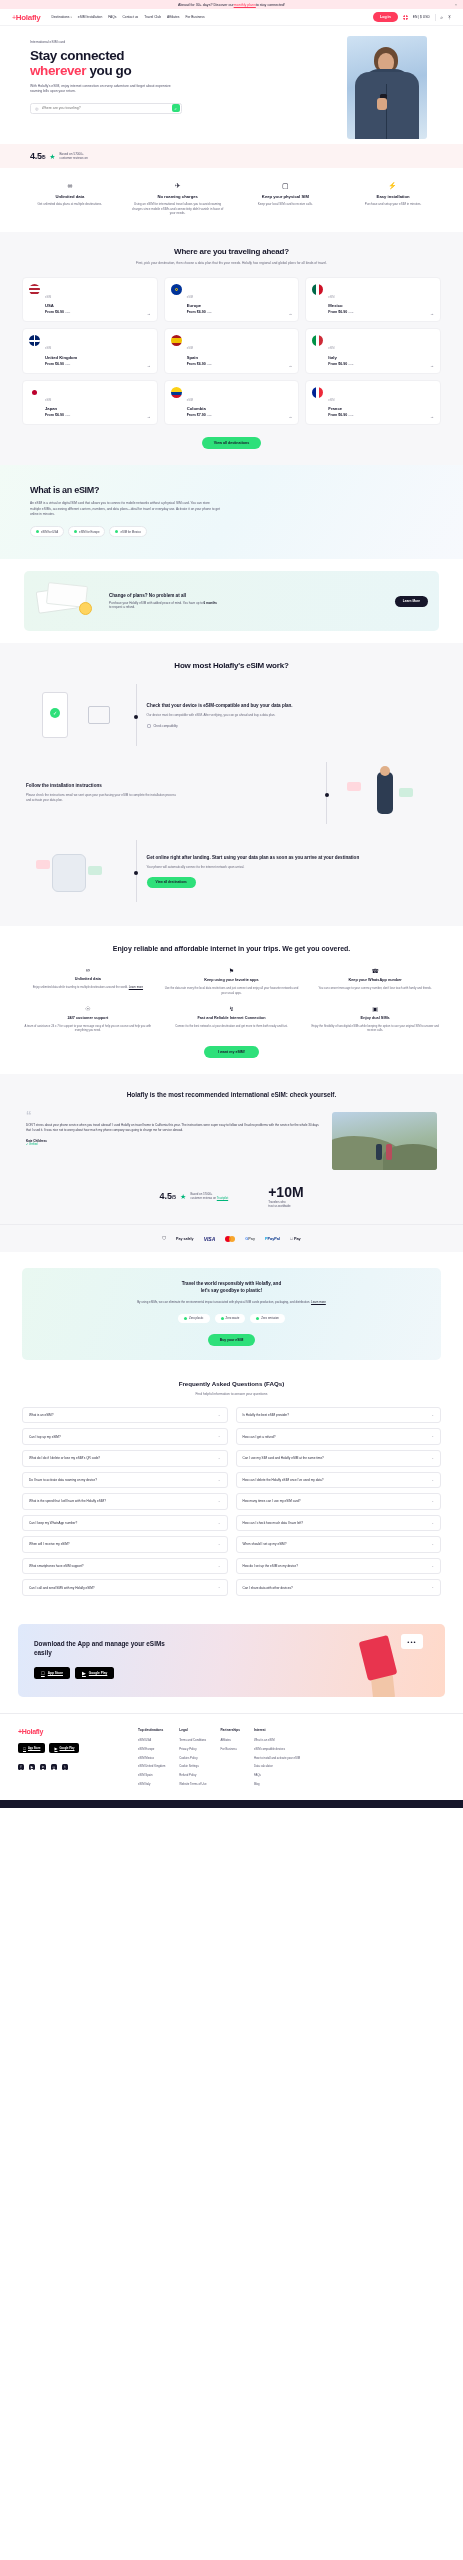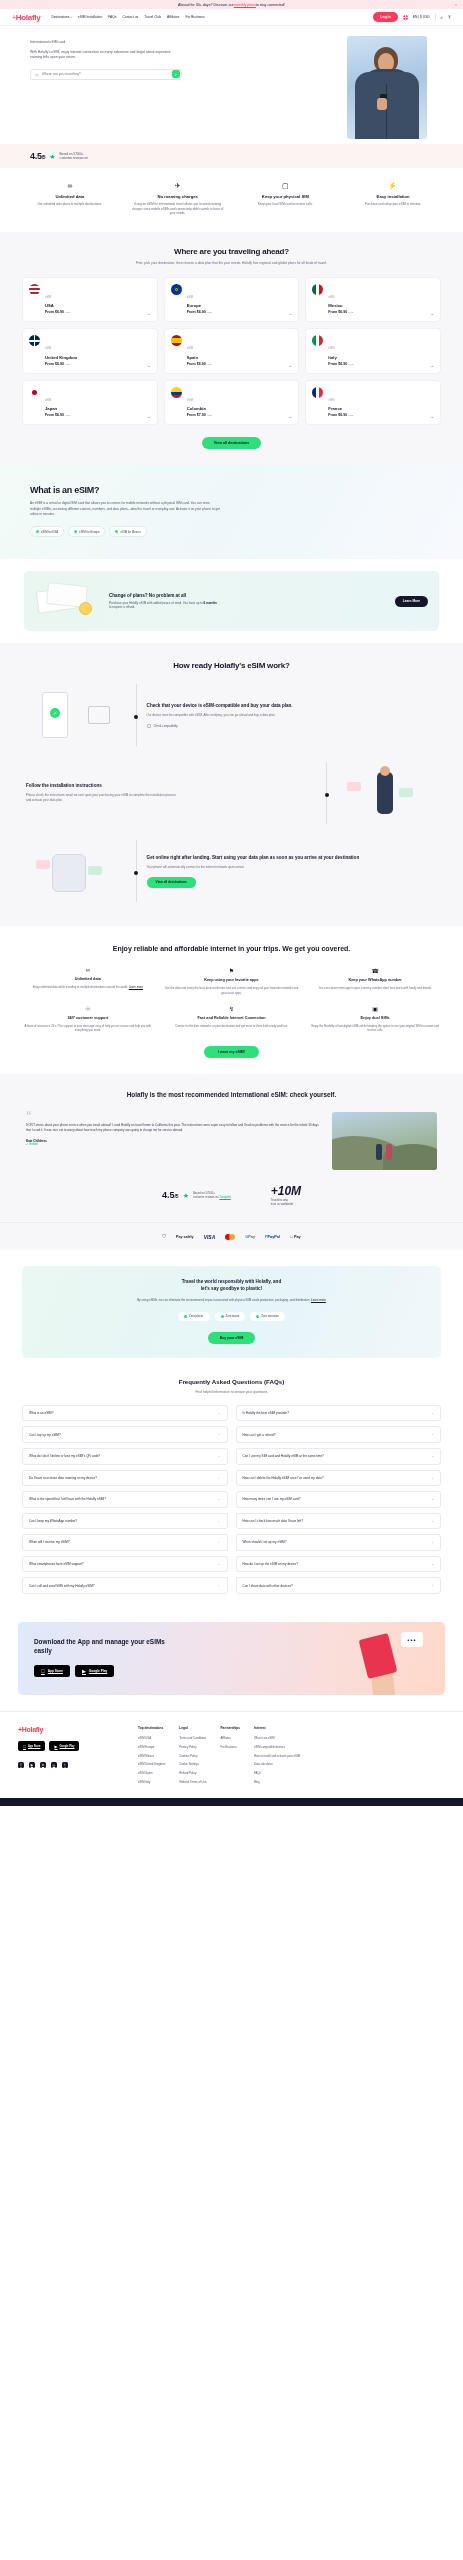--- a/index.html
+++ b/index.html
@@ -201,21 +201,21 @@
   .timg .mtn2 { position:absolute; bottom:0; right:-6px; width:60px; height:26px; background:#6e7f5e; border-radius:50% 50% 0 0;}
   .timg .p1 { position:absolute; bottom:10px; left:44px; width:6px; height:16px; border-radius:2px; background:#2b3a4d;}
   .timg .p2 { position:absolute; bottom:10px; left:54px; width:6px; height:16px; border-radius:2px; background:#b84c5c;}
   .statsrow { display:flex; align-items:center; justify-content:center; gap: 40px; margin-top: 14px;}
   .statleft { display:flex; align-items:center; gap:4px;}
   .statleft .score { font-size:9px; font-weight:700; color:#16162a;}
   .statleft .score small{ font-size:5px;}
   .statleft .star { color:#00b67a; font-size:7px; line-height:1;}
   .statleft .rtxt { font-size:2.8px; color:#55556b; line-height:1.45;}
   .statleft .rtxt a { color:#00b67a; text-decoration:underline;}
-  .statright .big { font-size:12px; font-weight:700; color:#16162a;font-style:italic;}
+  .statright .big { font-size:14px; font-weight:700; color:#16162a;}
   .statright .sm { font-size:2.8px; color:#55556b; line-height:1.45;}
 
   
   .pay { background:#f7f7f9; border-top:0.4px solid #ececf0; padding: 10px 0; display:flex; align-items:center; justify-content:center; gap: 10px;}
   .pay .shield { font-size:5px; color:#16162a;}
   .pay .ptxt { font-size:3.6px; font-weight:600; color:#16162a;}
   .pay .visa { font-size:5px; font-weight:700; color:#1a1f71; font-style:italic;}
   .pay .mc { width:10px; height:6px; position:relative;}
   .pay .mc i { position:absolute; top:0; width:6px;height:6px;border-radius:50%;}
   .pay .mc i:first-child{ left:0; background:#eb001b;}
@@ -312,20 +312,24 @@
       <span class="locale">EN | $ USD</span>
       <span class="sep"></span>
       <span class="icobtn">⌕</span>
       <span class="icobtn">ᛡ</span>
     </div>
   </header>
 
   <section class="hero">
     <div class="hero-inner">
       <div class="eyebrow">International eSIM card</div>
+      <h1 class="hero-title">
+        <span>Stay connected</span><br>
+        <span class="accent">wherever</span><span> you go</span>
+      </h1>
       <p class="hero-sub">With Holafly's eSIM, enjoy internet connection on every adventure and forget about expensive roaming bills upon your return.</p>
       <div class="searchwrap">
         <span class="pin">◎</span>
         <input type="text" placeholder="Where are you traveling?" style="">
         <button class="searchbtn">⌕</button>
       </div>
     </div>
     <div class="hero-img">
       <div class="head"></div>
         <div class="face"></div>
@@ -456,21 +460,21 @@
       </div>
       <div class="plantxt">
         <h3>Change of plans? No problem at all</h3>
         <p><span>Purchase your Holafly eSIM with added peace of mind. You have up to </span><b>6 months</b><span> to request a refund.</span></p>
       </div>
       <button class="btn-dark">Learn More</button>
     </div>
   </section>
 
   <section class="how">
-    <h2 class="sec-title">How ready Holafly's eSIM work?</h2>
+    <h2 class="sec-title">How most Holafly's eSIM work?</h2>
 
     <div class="howrow">
       <div class="howart">
         <div class="ph"></div>
           <div class="chk">✓</div>
           <div class="cart"></div>
       </div>
       <div class="timeline"></div>
       <div class="howtxt">
         <h3>Check that your device is eSIM-compatible and buy your data plan.</h3>

